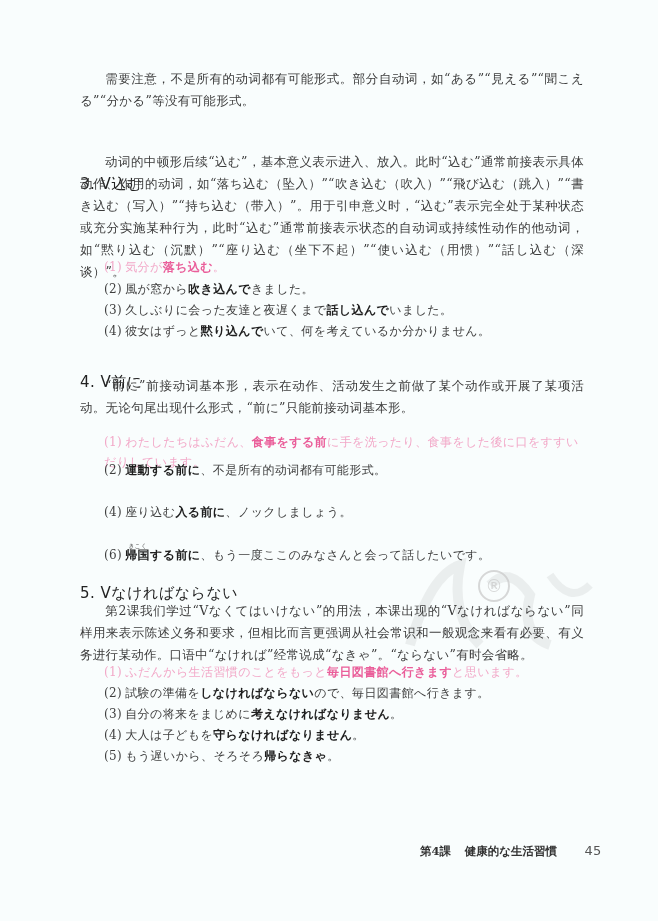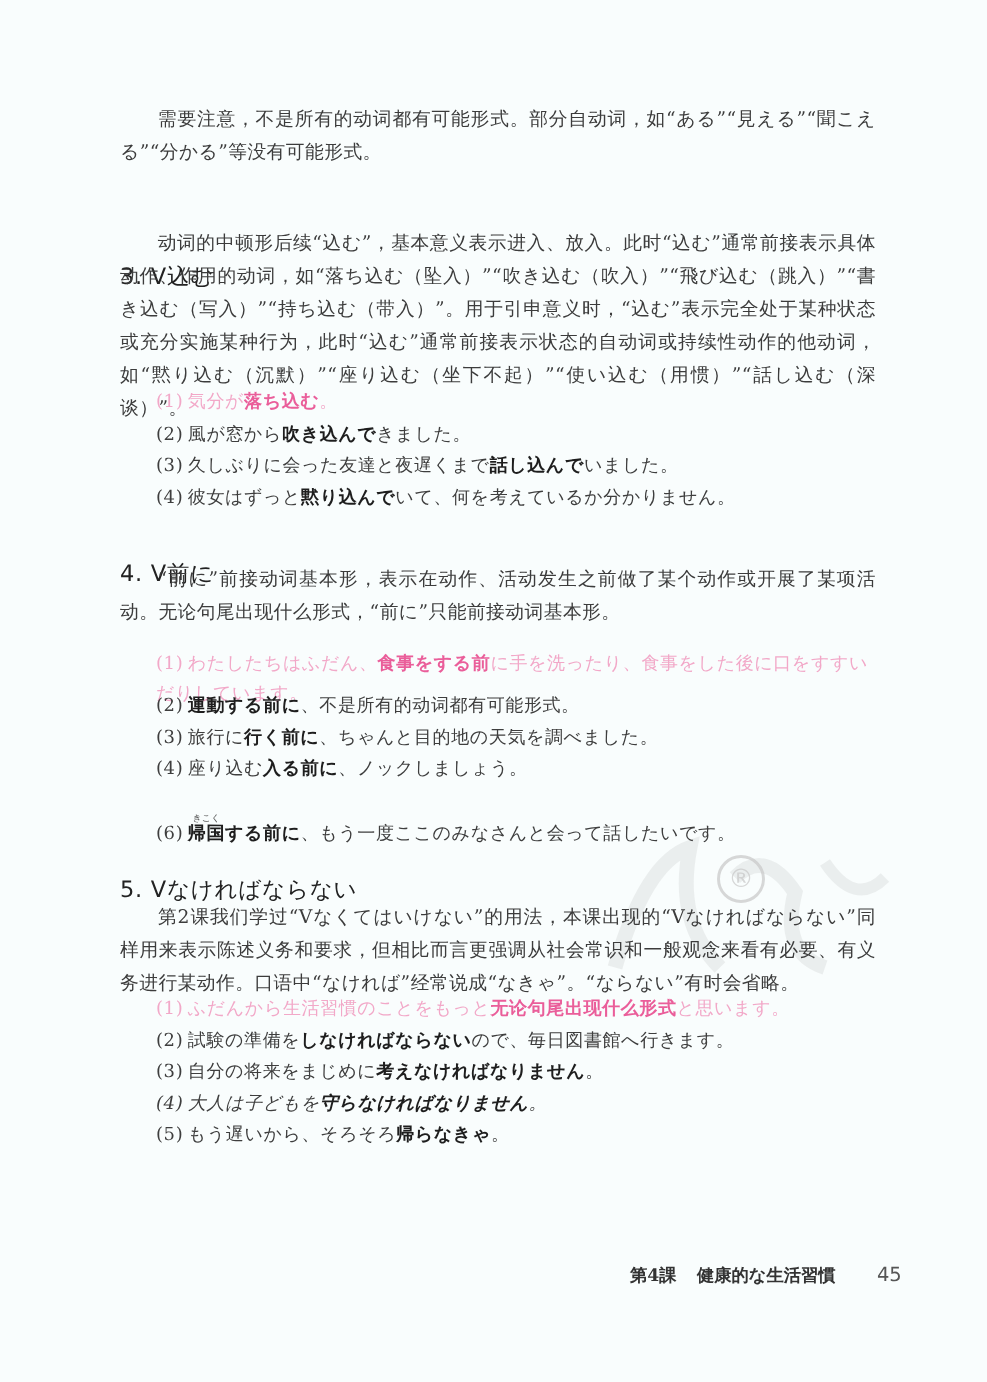--- a/index.html
+++ b/index.html
@@ -154,31 +154,30 @@
   <div class="ex pink" style="top:258px;"><span class="num">(1)</span><span>気分が</span><b>落ち込む</b><span>。</span></div>
   <div class="ex" style="top:280px;"><span class="num">(2)</span><span>風が窓から</span><b>吹き込んで</b><span>きました。</span></div>
   <div class="ex" style="top:301px;"><span class="num">(3)</span><span>久しぶりに会った友達と夜遅くまで</span><b>話し込んで</b><span>いました。</span></div>
   <div class="ex" style="top:322px;"><span class="num">(4)</span><span>彼女はずっと</span><b>黙り込んで</b><span>いて、何を考えているか分かりません。</span></div>
 
   <div class="heading" style="top:373px;">4. V前に</div>
   <div class="para" style="top:375px;"><span class="indent"></span><span>“前に”前接动词基本形，表示在动作、活动发生之前做了某个动作或开展了某项活动。无论句尾出现什么形式，“前に”只能前接动词基本形。</span></div>
 
   <div class="ex pink wrap" style="top:420px;"><span class="num">(1)</span><span>わたしたちはふだん、</span><b>食事をする前</b><span>に手を洗ったり、食事をした後に口をすすいだりしています。</span></div>
   <div class="ex" style="top:461px;"><span class="num">(2)</span><span></span><b>運動する前に</b><span>、不是所有的动词都有可能形式。</span></div>
-  <div class="ex" style="top:482px;"><span class="num">(3)</span><span>旅行に</span><b>行く前に</b><span>、ちゃんと目的地の天気を調べました。</span></div>
   <div class="ex" style="top:503px;"><span class="num">(4)</span><span>座り込む</span><b>入る前に</b><span>、ノックしましょう。</span></div>
   <div class="ex" style="top:546px;"><span class="num">(6)</span><b><span class="ruby-wrap"><span class="rt">きこく</span><span>帰国</span></span></b><b>する前に</b><span>、もう一度ここのみなさんと会って話したいです。</span></div>
 
   <div class="heading" style="top:584px;">5. Vなければならない</div>
   <div class="para" style="top:600px;"><span class="indent"></span><span>第2课我们学过“Vなくてはいけない”的用法，本课出现的“Vなければならない”同样用来表示陈述义务和要求，但相比而言更强调从社会常识和一般观念来看有必要、有义务进行某动作。口语中“なければ”经常说成“なきゃ”。“ならない”有时会省略。</span></div>
 
-  <div class="ex pink" style="top:663px;"><span class="num">(1)</span><span>ふだんから生活習慣のことをもっと</span><b>无论句尾出现什么形式</b><span>と思います。</span></div>
+  <div class="ex pink" style="top:663px;"><span class="num">(1)</span><span>ふだんから生活習慣のことをもっと</span><b>毎日図書館へ行きます</b><span>と思います。</span></div>
   <div class="ex" style="top:684px;"><span class="num">(2)</span><span>試験の準備を</span><b>しなければならない</b><span>ので、毎日図書館へ行きます。</span></div>
   <div class="ex" style="top:705px;"><span class="num">(3)</span><span>自分の将来をまじめに</span><b>考えなければなりません</b><span>。</span></div>
-  <div class="ex" style="top:726px;font-style:italic;"><span class="num">(4)</span><span>大人は子どもを</span><b>守らなければなりません</b><span>。</span></div>
+  <div class="ex" style="top:726px;"><span class="num">(4)</span><span>大人は子どもを</span><b>守らなければなりません</b><span>。</span></div>
   <div class="ex" style="top:747px;"><span class="num">(5)</span><span>もう遅いから、そろそろ</span><b>帰らなきゃ</b><span>。</span></div>
 
   <div class="footer">
     <span class="lesson">第4課</span>
     <span class="title">健康的な生活習慣</span>
     <span class="pageno">45</span>
   </div>
 </div>
 
 </body></html>

